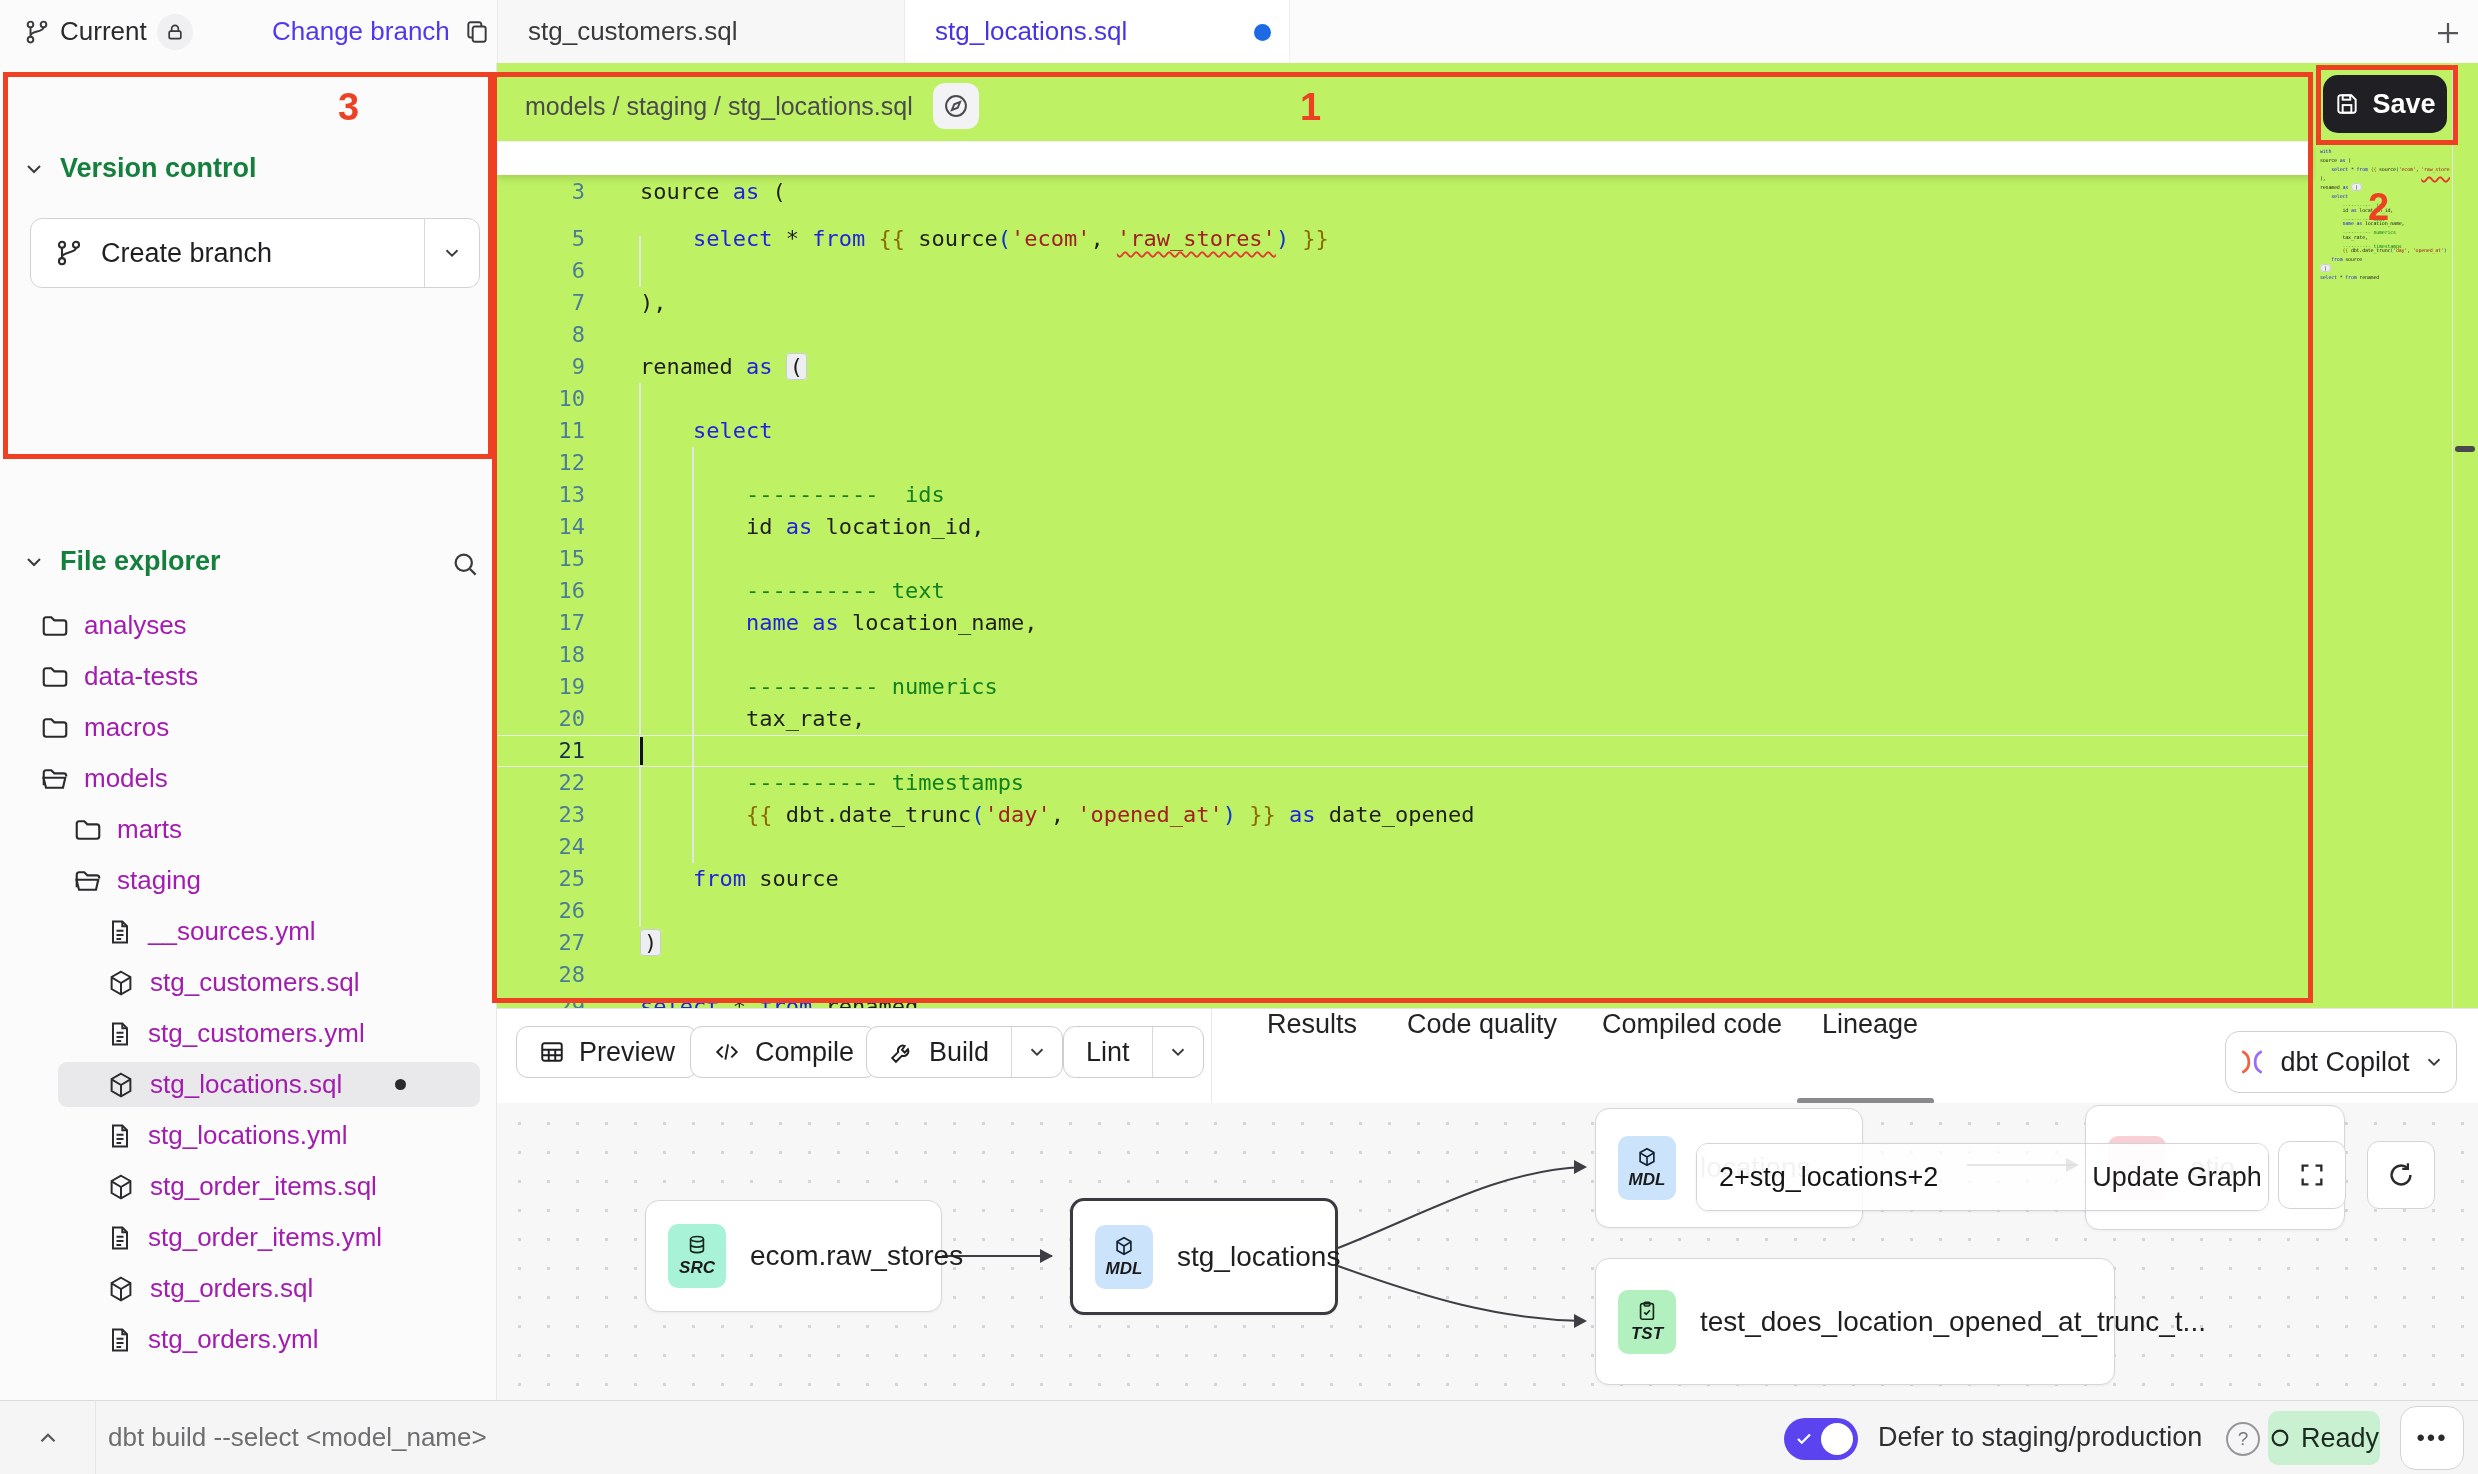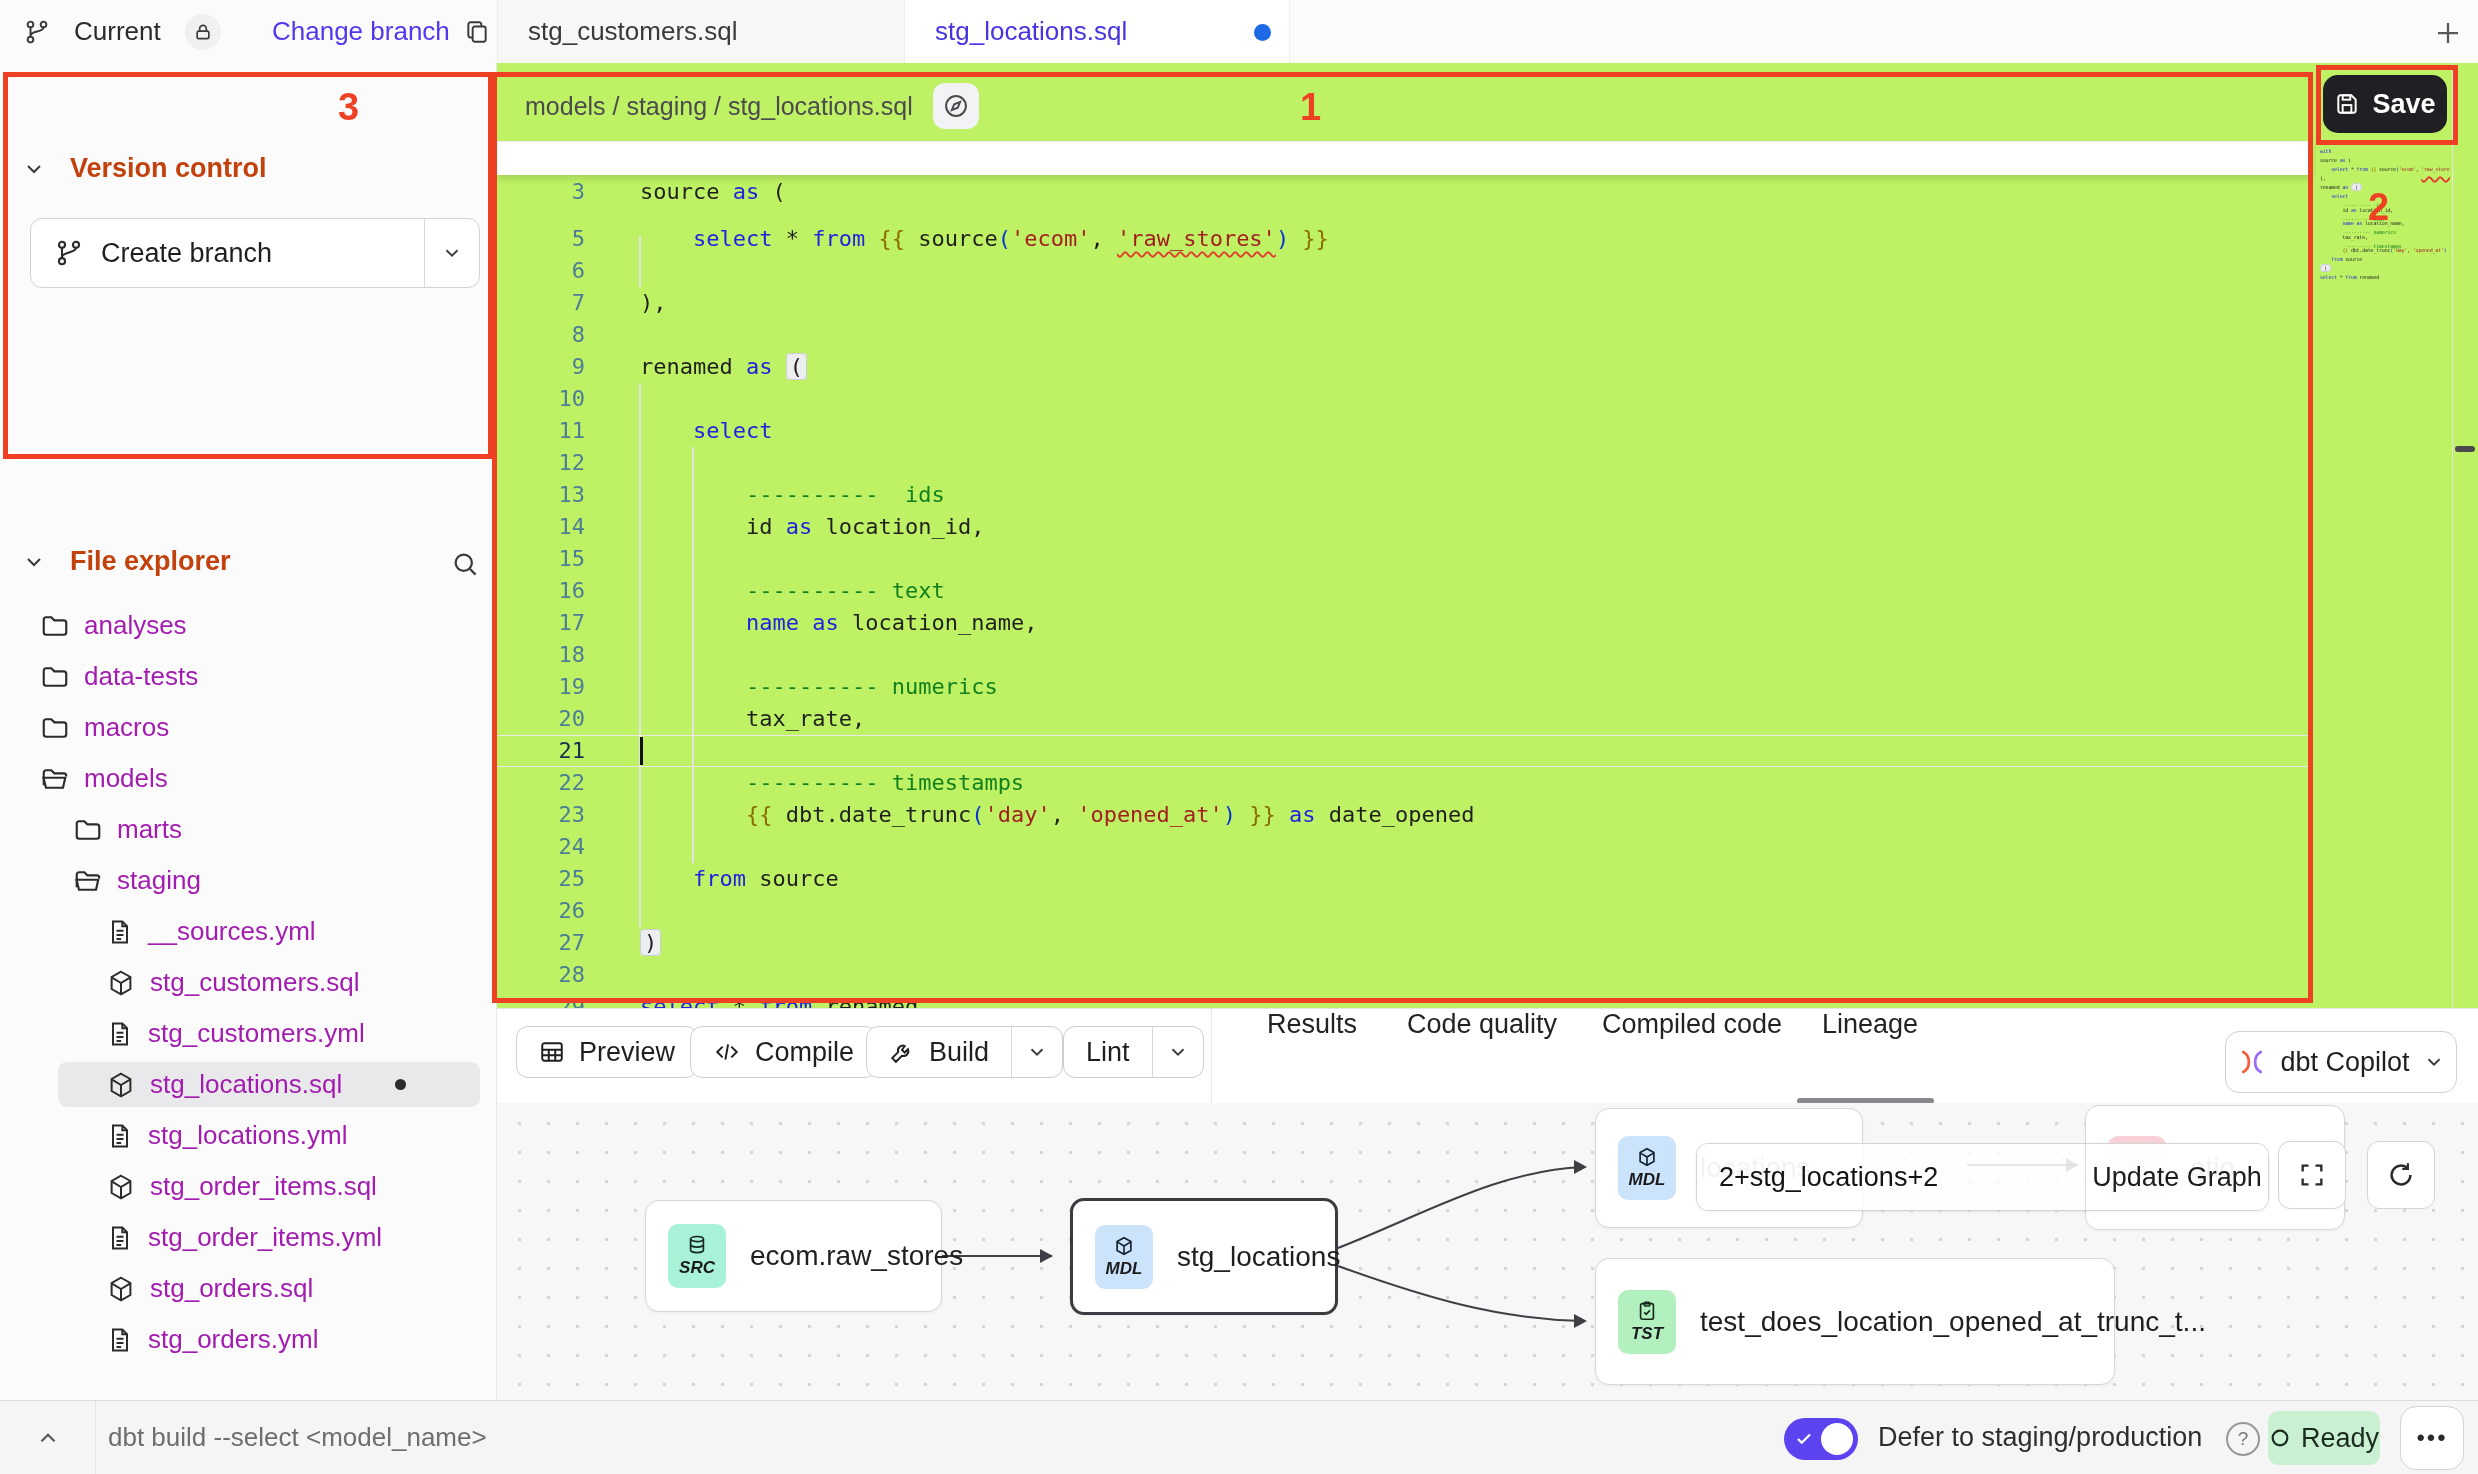--- a/index.html
+++ b/index.html
@@ -2,33 +2,33 @@
 <html><head>
 <meta charset="utf-8">
 <style>
   html,body{margin:0;padding:0;background:#e9e9e9;}
   #app{position:relative;width:2478px;height:1474px;background:#ffffff;overflow:hidden;
        font-family:"Liberation Sans",sans-serif;color:#222;}
   .abs{position:absolute;}
   svg{display:block;}
   
   #topbar{left:0;top:0;width:2478px;height:63px;background:#fbfbfc;border-bottom:1px solid #e7e7e9;}
-  #branch-group{left:24px;top:0;height:63px;display:flex;align-items:center;gap:24px;cursor:pointer;}
+  #branch-group{left:24px;top:0;height:63px;display:flex;align-items:center;gap:10px;cursor:pointer;}
   #branch-label{font-size:26px;color:#2b2b2d;}
   #lock-chip{width:36px;height:36px;border-radius:50%;background:#f0f0f2;display:flex;align-items:center;justify-content:center;}
   #change-branch{left:272px;top:0;height:63px;display:flex;align-items:center;gap:14px;}
   #change-branch span{font-size:26px;color:#5138ef;cursor:pointer;}
   .tab{top:0;height:63px;display:flex;align-items:center;padding-left:30px;font-size:26px;box-sizing:border-box;}
   #tab-1{left:497px;width:408px;background:#f7f7f8;border-left:1px solid #ececee;border-right:1px solid #ececee;color:#3a3a3c;}
   #tab-2{left:905px;width:385px;background:#ffffff;color:#4633e2;border-right:1px solid #f0f0f2;}
   #tab-dot{position:absolute;left:349px;top:24px;width:17px;height:17px;border-radius:50%;background:#1d6ae5;}
   #new-tab{left:2428px;top:13px;width:40px;height:40px;display:flex;align-items:center;justify-content:center;cursor:pointer;}
   
   #sidebar{left:0;top:63px;width:497px;height:1337px;background:#fbfbfc;border-right:1px solid #e7e7e9;box-sizing:border-box;}
-  .section-header{display:flex;align-items:center;gap:24px;font-size:27px;font-weight:700;color:#c2410c;}
+  .section-header{display:flex;align-items:center;gap:14px;font-size:27px;font-weight:700;color:#15803d;}
   #vc-header{position:absolute;left:22px;top:90px;}
   #create-branch{position:absolute;left:30px;top:155px;width:450px;height:70px;background:#fff;border:1.5px solid #d2d2d6;
       border-radius:12px;display:flex;align-items:center;box-sizing:border-box;cursor:pointer;}
   #create-branch .main{flex:1;display:flex;align-items:center;gap:18px;padding-left:24px;font-size:27px;color:#1f1f21;}
   #create-branch .chev{width:54px;height:100%;border-left:1.5px solid #d9d9dd;display:flex;align-items:center;justify-content:center;}
   #fe-header{position:absolute;left:22px;top:483px;}
   #fe-search{position:absolute;left:450px;top:486px;cursor:pointer;}
   #tree{position:absolute;left:0;top:537px;width:497px;}
   .row{position:absolute;left:0;width:497px;height:51px;display:flex;align-items:center;cursor:pointer;}
   .row .hl{position:absolute;left:58px;top:3px;width:422px;height:45px;background:#e9e9eb;border-radius:9px;}

